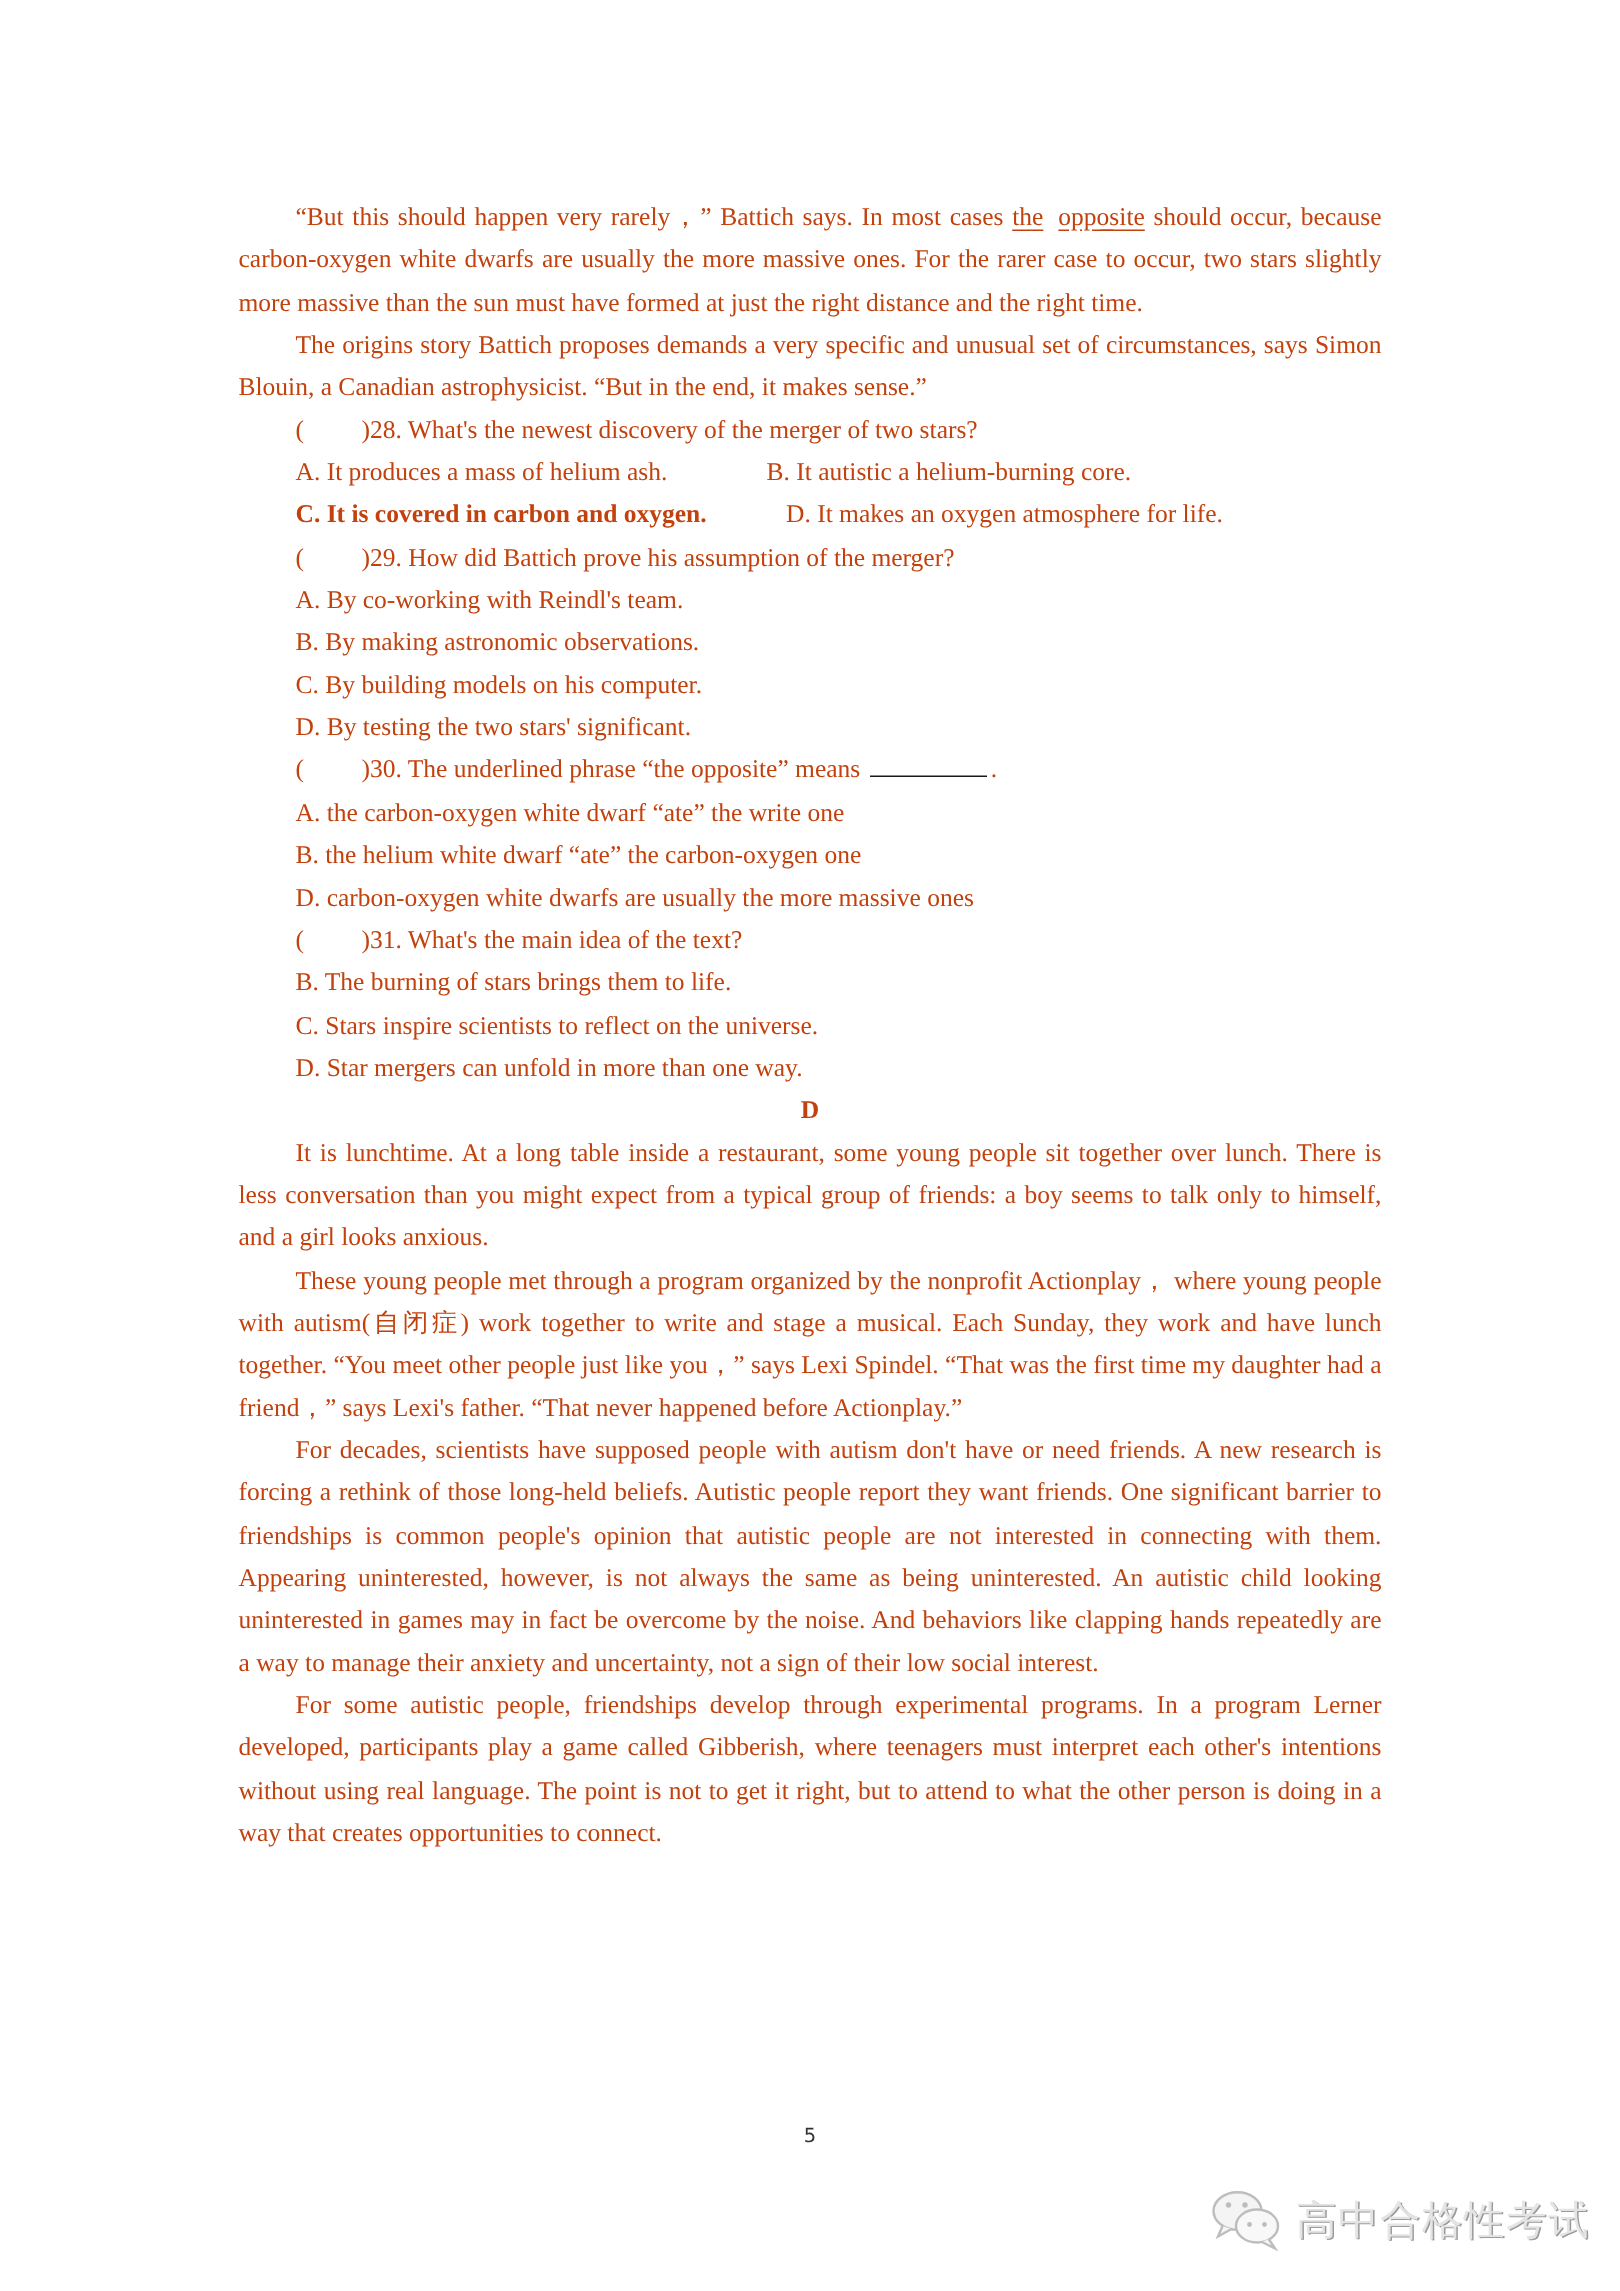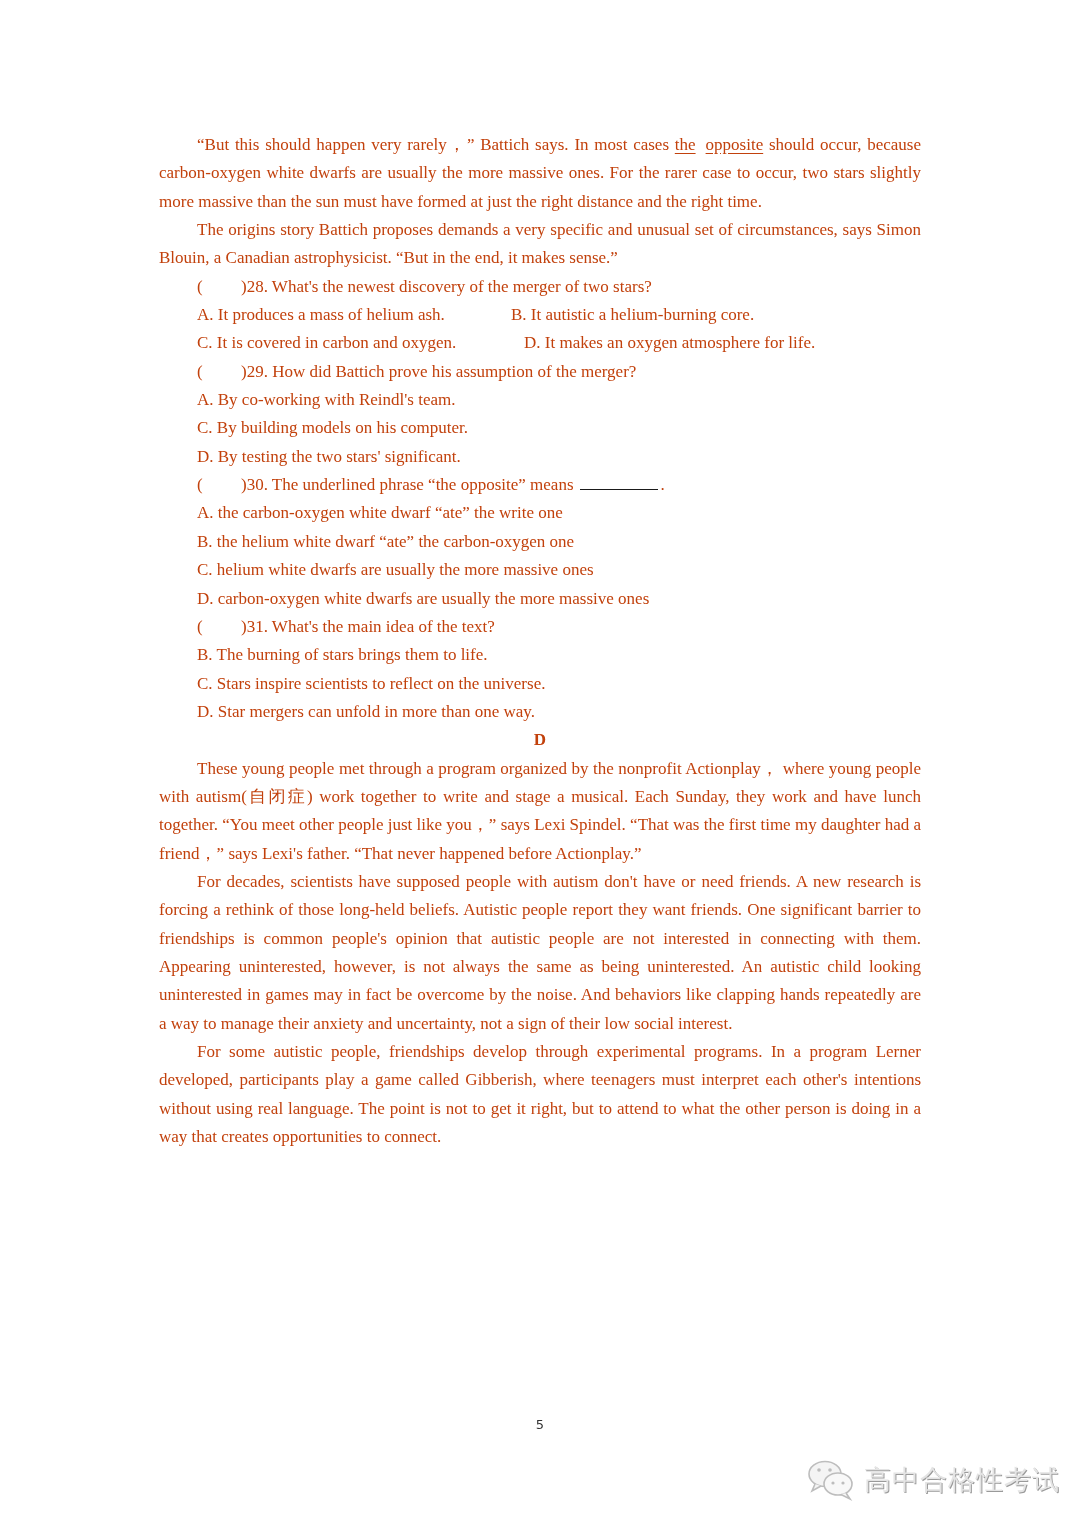--- a/index.html
+++ b/index.html
@@ -5,21 +5,21 @@
   html, body { margin: 0; padding: 0; background: #ffffff; }
   body { width: 1080px; height: 1527px; position: relative; overflow: hidden; }
   .page { position: absolute; left: 159px; top: 131px; width: 762px;
           font-family: "Liberation Serif", "DejaVu Serif", serif; font-size: 17px;
           line-height: 28.35px; color: #c2410c; }
   .para { margin: 0; text-align: justify; text-indent: 38px; }
   .line { margin: 0; padding-left: 38px; white-space: nowrap; }
   .opt-row { margin: 0; padding-left: 38px; white-space: nowrap; }
   .opt-row .opt { display: inline-block; }
   .opt-row .opt.first { width: 314px; }
-  .opt-row.cd .opt.first { width: 327px; }
+  .opt-row.cd .opt.first { width: 327px; font-weight: bold; }
   .q-paren { display: inline-block; width: 44px; }
   .uline { text-decoration: underline; text-underline-offset: 3px; }
   .gap { display: inline-block; width: 10px; text-decoration: underline; }
   .blank { display: inline-block; width: 78px; border-bottom: 1px solid #1a1a1a; height: 16px; margin: 0 3px 0 6px; vertical-align: baseline; }
   .section { margin: 0; text-align: center; font-weight: bold; }
   .page-number { position: absolute; left: 0; width: 1080px; top: 1417px; text-align: center;
                  font-family: "DejaVu Sans", sans-serif; font-size: 13px; color: #333; }
   .watermark { position: absolute; left: 806px; top: 1456px; height: 48px; display: flex; align-items: center; }
   .watermark .wm-icon { width: 52px; height: 44px; }
   .watermark .wm-text { font-family: "DejaVu Sans", sans-serif; font-size: 27px; color: #e4e4e4;
@@ -33,35 +33,36 @@
 
   <p class="para"><span>“But this should happen very rarely，”  Battich says. In most cases </span><span class="uline"><span>the</span><span class="gap">&nbsp;&nbsp;</span><span>opposite</span></span><span> should occur, because carbon-oxygen white dwarfs are usually the more massive ones. For the rarer case to occur, two stars slightly more massive than the sun must have formed at just the right distance and the right time.</span></p>
   <p class="para">The origins story Battich proposes demands a very specific and unusual set of circumstances, says Simon Blouin, a Canadian astrophysicist. “But in the end, it makes sense.”</p>
 
   <p class="line"><span class="q-paren">(</span><span>)28. What's the newest discovery of the merger of two stars?</span></p>
   <p class="opt-row"><span class="opt first">A. It produces a mass of helium ash.</span><span class="opt">B. It autistic a helium-burning core.</span></p>
   <p class="opt-row cd"><span class="opt first">C. It is covered in carbon and oxygen.</span><span class="opt">D. It makes an oxygen atmosphere for life.</span></p>
 
   <p class="line"><span class="q-paren">(</span><span>)29. How did Battich prove his assumption of the merger?</span></p>
   <p class="line">A. By co-working with Reindl's team.</p>
+  <p class="line">B. By making astronomic observations.</p>
   <p class="line">C. By building models on his computer.</p>
   <p class="line">D. By testing the two stars' significant.</p>
 
   <p class="line"><span class="q-paren">(</span><span>)30. The underlined phrase “the opposite” means</span><span class="blank"></span><span>.</span></p>
   <p class="line">A. the carbon-oxygen white dwarf “ate” the write one</p>
   <p class="line">B. the helium white dwarf “ate” the carbon-oxygen one</p>
-  <p class="line">C. helium white dwarfs are usually the more massive ones</p>
   <p class="line">D. carbon-oxygen white dwarfs are usually the more massive ones</p>
 
   <p class="line"><span class="q-paren">(</span><span>)31. What's the main idea of the text?</span></p>
   <p class="line">B. The burning of stars brings them to life.</p>
   <p class="line">C. Stars inspire scientists to reflect on the universe.</p>
   <p class="line">D. Star mergers can unfold in more than one way.</p>
 
   <p class="section">D</p>
+  <p class="para">It is lunchtime. At a long table inside a restaurant, some young people sit together over lunch. There is less conversation than you might expect from a typical group of friends: a boy seems to talk only to himself, and a girl looks anxious.</p>
   <p class="para">These young people met through a program organized by the nonprofit Actionplay， where young people with autism(自闭症) work together to write and stage a musical. Each Sunday, they work and have lunch together. “You meet other people just like you，”  says Lexi Spindel. “That was the first time my daughter had a friend，”  says Lexi's father. “That never happened before Actionplay.”</p>
   <p class="para">For decades, scientists have supposed people with autism don't have or need friends. A new research is forcing a rethink of those long-held beliefs. Autistic people report they want friends. One significant barrier to friendships is common people's opinion that autistic people are not interested in connecting with them. Appearing uninterested, however, is not always the same as being uninterested. An autistic child looking uninterested in games may in fact be overcome by the noise. And behaviors like clapping hands repeatedly are a way to manage their anxiety and uncertainty, not a sign of their low social interest.</p>
   <p class="para">For some autistic people, friendships develop through experimental programs. In a program Lerner developed, participants play a game called Gibberish, where teenagers must interpret each other's intentions without using real language. The point is not to get it right, but to attend to what the other person is doing in a way that creates opportunities to connect.</p>
 </div>
 
 <div class="page-number">5</div>
 
 <div class="watermark">
   <svg class="wm-icon" viewBox="0 0 52 44">
     <g fill="none" stroke="#bdbdbd" stroke-width="1.6">

